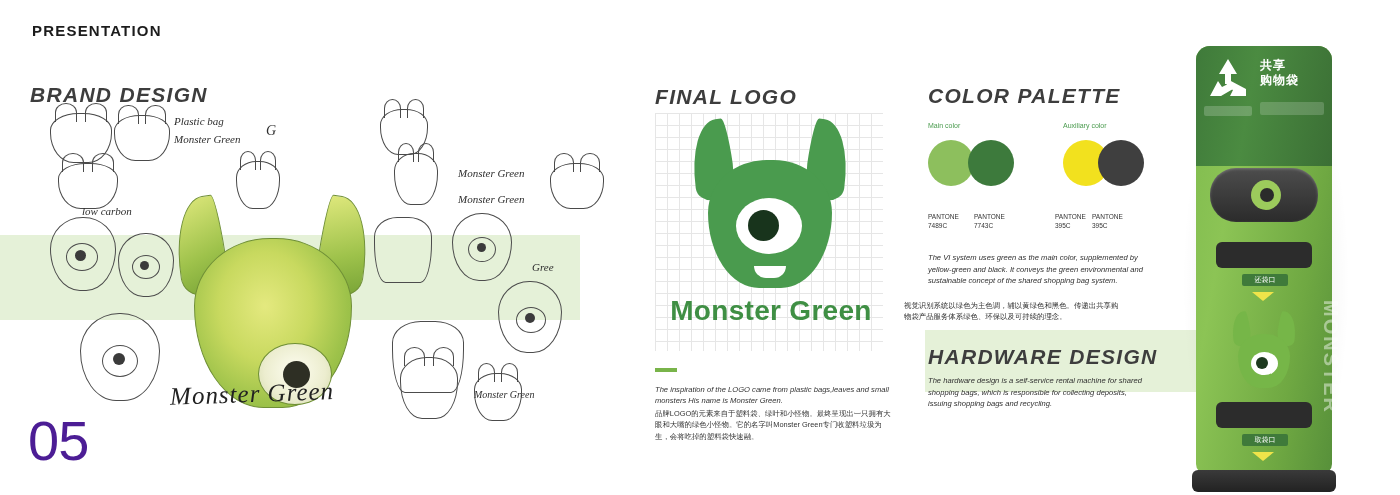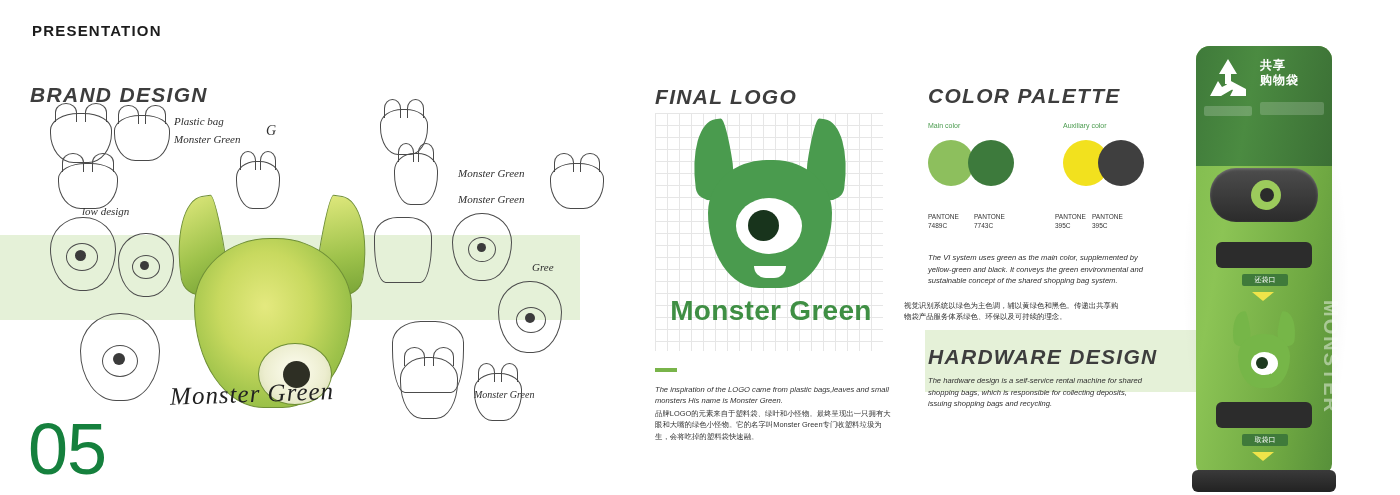--- a/index.html
+++ b/index.html
@@ -35,21 +35,21 @@
     letter-spacing:1.3px;color:#3d3d3d;
   }
   #h-brand{left:30px;top:83px;}
   #h-logo{left:655px;top:85px;}
   #h-palette{left:928px;top:84px;}
   #h-hardware{left:928px;top:345px;}
 
   
   .page-num{
     position:absolute;left:28px;top:408px;
-    font-size:72px;color:#15803d;font-weight:300;letter-spacing:-1px;
+    font-size:56px;color:#4c1d95;font-weight:300;letter-spacing:-1px;
     font-family:"Liberation Sans", sans-serif;
   }
 
   
   .sketch-wrap{position:absolute;left:22px;top:105px;width:600px;height:370px;}
   .sk-label{font-family:"Liberation Serif", serif;font-size:11px;color:#2e2e2e;}
   .hand{font-family:"Liberation Serif", serif;font-style:italic;}
 
   .bag-outline{
     position:absolute;border:1.4px solid #4a4a4a;border-radius:46% 46% 38% 38%/34% 34% 60% 60%;
@@ -313,21 +313,21 @@
       <div class="bm-body">
         <div class="bm-eye">
           <div class="bm-pupil"></div>
         </div>
       </div>
     </div>
 
     <div class="sk-label hand" style="position:absolute;left:152px;top:10px;">Plastic bag</div>
     <div class="sk-label hand" style="position:absolute;left:152px;top:28px;">Monster Green</div>
     <div class="sk-label hand" style="position:absolute;left:244px;top:18px;font-size:14px;">G</div>
-    <div class="sk-label hand" style="position:absolute;left:60px;top:100px;">low design</div>
+    <div class="sk-label hand" style="position:absolute;left:60px;top:100px;">low carbon</div>
     <div class="sk-label hand" style="position:absolute;left:436px;top:62px;">Monster Green</div>
     <div class="sk-label hand" style="position:absolute;left:436px;top:88px;">Monster Green</div>
     <div class="sk-label hand" style="position:absolute;left:510px;top:156px;">Gree</div>
     <div class="sk-label hand" style="position:absolute;left:452px;top:284px;font-size:10px;">Monster Green</div>
     <div class="sk-label hand" style="position:absolute;left:468px;top:282px;font-size:9px;opacity:0;">Monster Gran</div>
   </div>
 
   <div class="signature">Monster Green</div>
 
   <div class="grid-box"></div>

